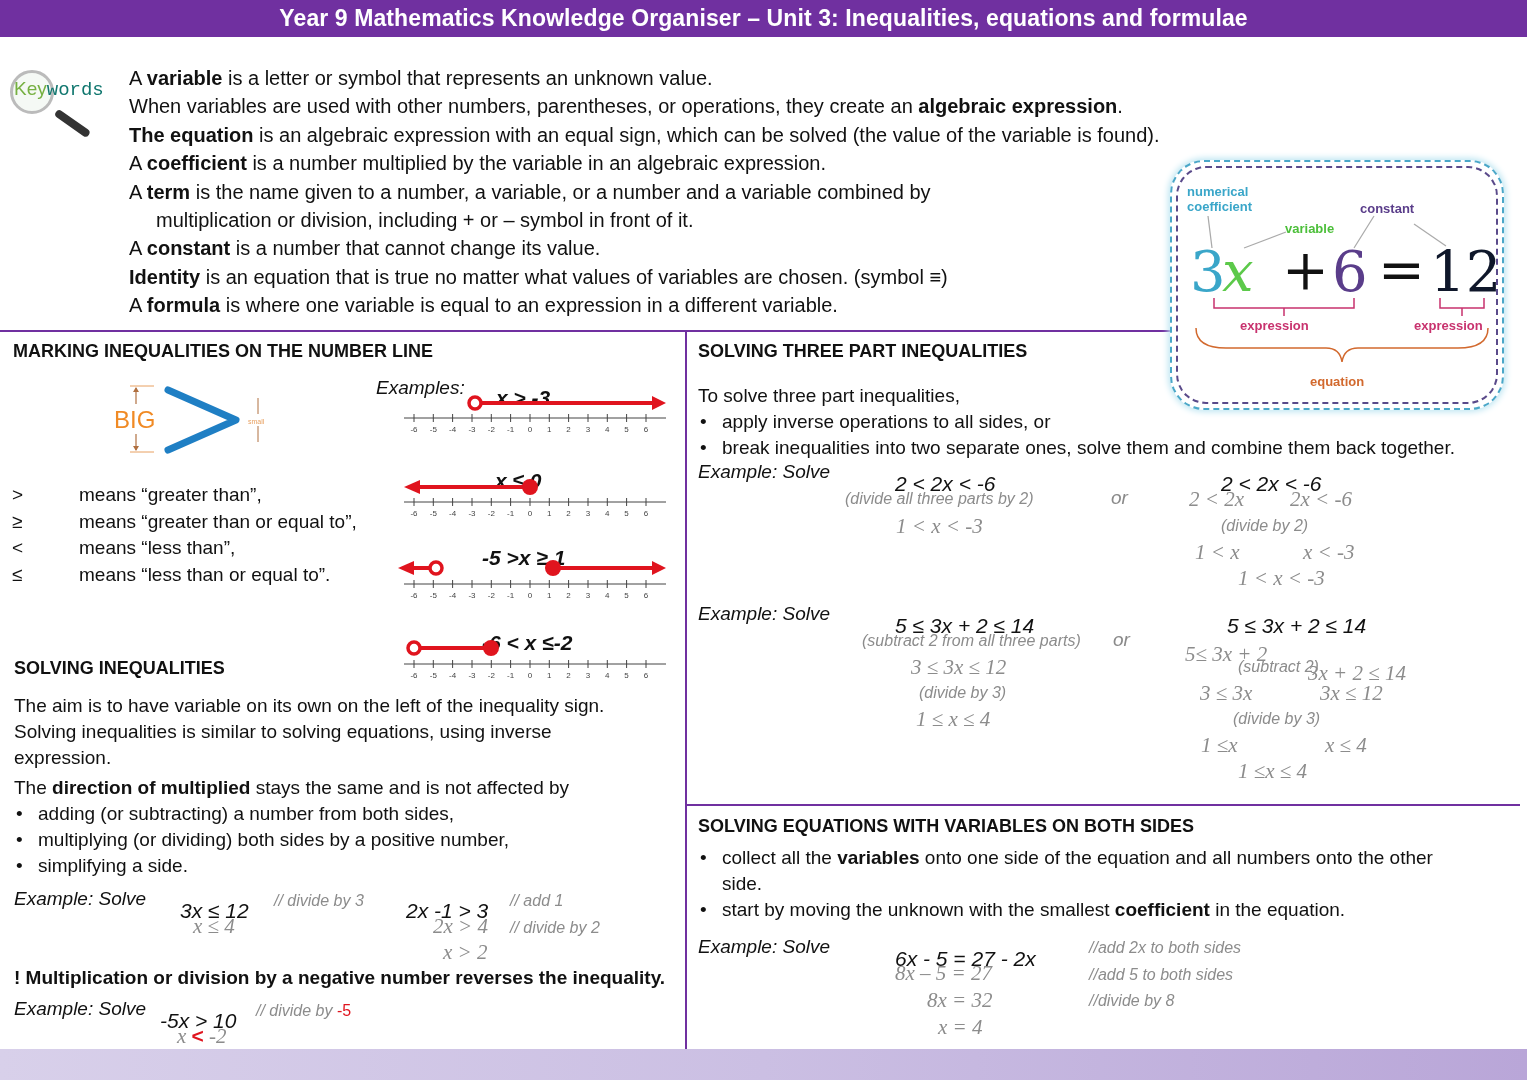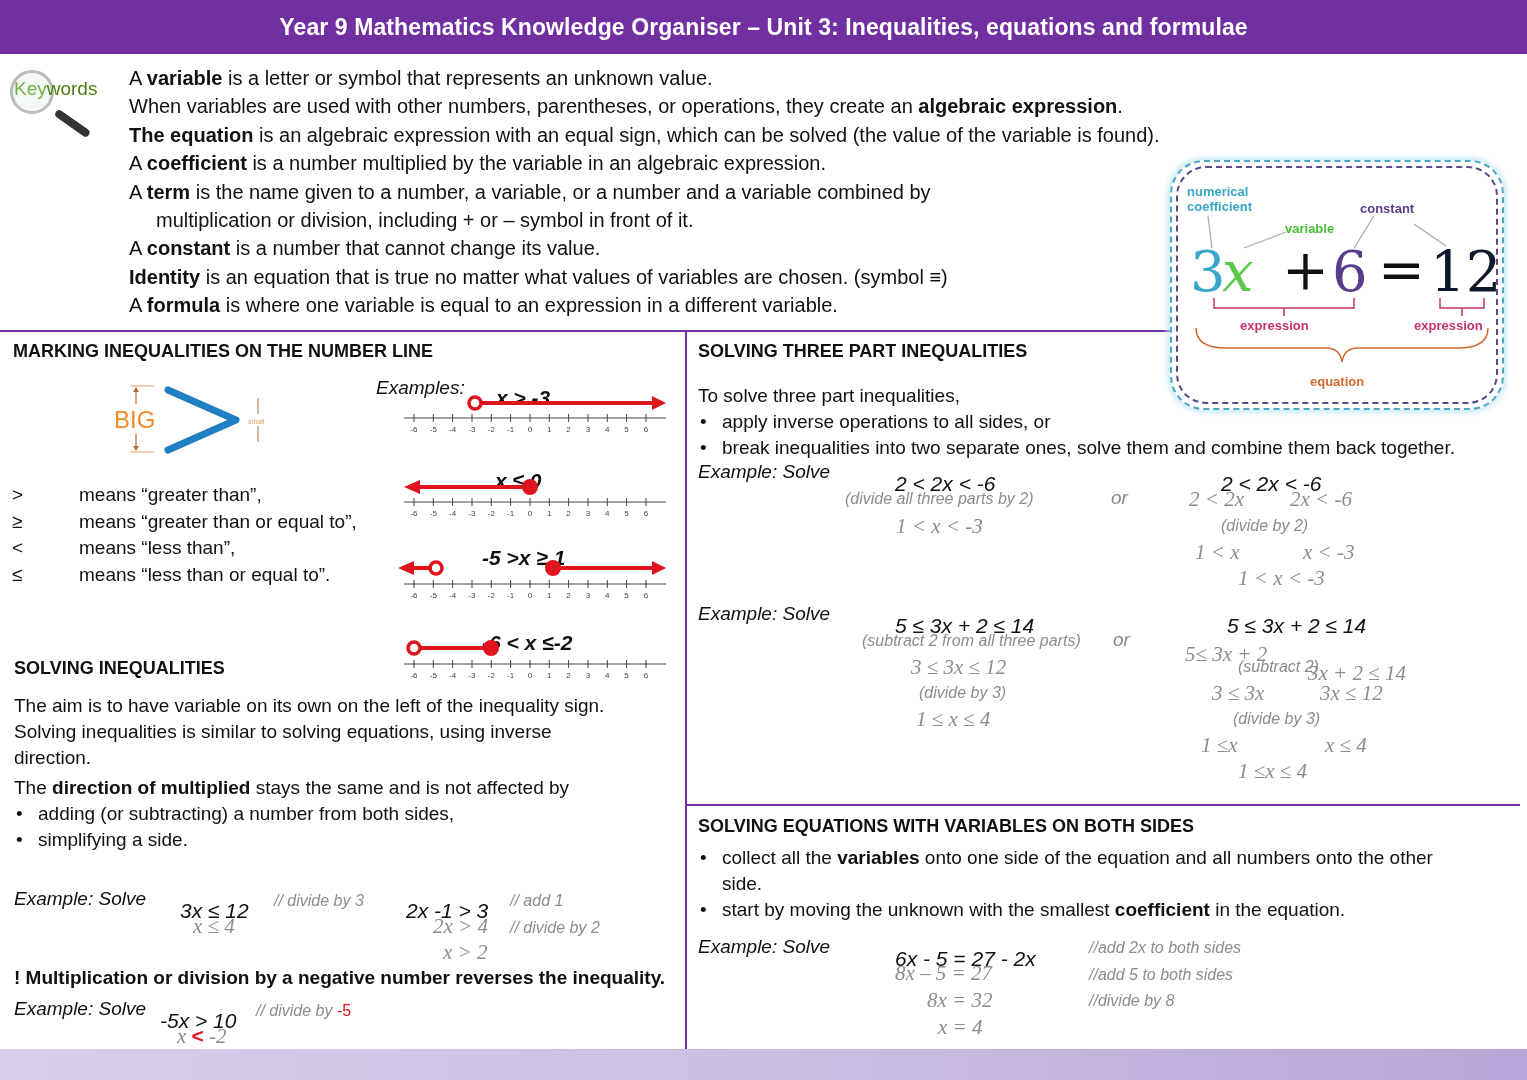--- a/index.html
+++ b/index.html
@@ -1,40 +1,40 @@
 <!DOCTYPE html>
 <html><head>
 <meta charset="utf-8">
 <style>
   * { box-sizing: border-box; margin: 0; padding: 0; }
   html, body { width: 1527px; height: 1080px; background: #ffffff; overflow: hidden; }
   body { position: relative; font-family: "Liberation Sans", sans-serif; color: #111; }
 
   .header {
-    position: absolute; left: 0; top: 0; width: 1527px; height: 54px;
+    position: absolute; left: 0; top: 0; width: 1527px; height: 37px;
     background: #7030a0; color: #fff;
     display: flex; align-items: center; justify-content: center;
     font-family: "Liberation Sans", sans-serif; font-weight: bold; font-size: 23px;
     letter-spacing: 0.1px;
   }
 
   .kw-icon { position: absolute; left: 6px; top: 66px; width: 100px; height: 60px; }
   .kw-icon .lens {
     position: absolute; left: 4px; top: 4px; width: 44px; height: 44px;
     border: 3px solid #bbb; border-radius: 50%; background: rgba(230,240,230,0.4);
   }
   .kw-icon .handle {
     position: absolute; left: 50px; top: 42px; width: 40px; height: 8px;
     background: #333; border-radius: 4px; transform: rotate(35deg); transform-origin: left center;
   }
   .kw-icon .txt {
     position: absolute; left: 8px; top: 12px; font-size: 19px; font-family: "Liberation Sans", sans-serif;
   }
   .kw-icon .txt .key { color: #76b041; }
-  .kw-icon .txt .words { color: #4d7c0f; }
+  .kw-icon .txt .words { color: #0f766e; font-family: Liberation Mono, monospace; }
 
   .keywords { position: absolute; left: 129px; top: 64px; font-size: 20px; line-height: 28.4px; }
   .keywords .indent { padding-left: 27px; }
   .keywords b { font-weight: bold; }
 
   .hline { position: absolute; height: 2px; background: #7030a0; }
   .vline { position: absolute; width: 2px; background: #7030a0; }
 
   .diagram {
     position: absolute; left: 1170px; top: 160px; width: 334px; height: 250px;
@@ -325,23 +325,24 @@
   <div class="row">
       <span class="sym">≤</span>
       <span>means “less than or equal to”.</span>
     </div>
 </div>
 
 <div class="sec-title" style="left:14px; top:658px;">SOLVING INEQUALITIES</div>
 <div class="body-text" style="left:14px; top:693px; width:660px;">
   <div>The aim is to have variable on its own on the left of the inequality sign.</div>
   <div>Solving inequalities is similar to solving equations, using inverse</div>
-  <div>direction.</div>
+  <div>expression.</div>
   <div style="margin-top:4px;"><span>The </span><b>direction of multiplied</b><span> stays the same and is not affected by</span></div>
   <div class="bullet">adding (or subtracting) a number from both sides,</div>
+  <div class="bullet">multiplying (or dividing) both sides by a positive number,</div>
   <div class="bullet">simplifying a side.</div>
 </div>
 
 <div class="abs ital" style="left:14px; top:888px; font-size:19px;">Example:  Solve</div>
 <div class="abs math" style="left:180px; top:887px; font-size:21px;">3x ≤ 12</div>
 <div class="abs note" style="left:274px; top:892px;">// divide by 3</div>
 <div class="abs greymath" style="left:193px; top:914px; font-size:21px;">x ≤ 4</div>
 
 <div class="abs math" style="left:406px; top:887px; font-size:21px;">2x -1 &gt; 3</div>
 <div class="abs note" style="left:510px; top:892px;">// add 1</div>
@@ -380,21 +381,21 @@
 <div class="abs math" style="left:895px; top:602px; font-size:21px;">5 ≤ 3x + 2 ≤  14</div>
 <div class="abs note" style="left:862px; top:632px;">(subtract 2 from all three parts)</div>
 <div class="abs greymath" style="left:911px; top:655px; font-size:21px;">3 ≤ 3x ≤  12</div>
 <div class="abs note" style="left:919px; top:684px;">(divide by 3)</div>
 <div class="abs greymath" style="left:916px; top:707px; font-size:21px;">1 ≤  x ≤  4</div>
 <div class="abs grey ital" style="left:1113px; top:629px; font-size:19px;">or</div>
 <div class="abs math" style="left:1227px; top:602px; font-size:21px;">5 ≤ 3x + 2 ≤ 14</div>
 <div class="abs greymath" style="left:1185px; top:628px; font-size:21px;margin-top:14px;">5≤ 3x + 2</div>
 <div class="abs greymath" style="left:1308px; top:628px; font-size:21px;margin-top:33px;">3x + 2 ≤ 14</div>
 <div class="abs note" style="left:1238px; top:658px;">(subtract 2)</div>
-<div class="abs greymath" style="left:1200px; top:681px; font-size:21px;margin-left:12px;">3 ≤ 3x</div>
+<div class="abs greymath" style="left:1200px; top:681px; font-size:21px;">3 ≤ 3x</div>
 <div class="abs greymath" style="left:1320px; top:681px; font-size:21px;">3x ≤ 12</div>
 <div class="abs note" style="left:1233px; top:710px;">(divide by 3)</div>
 <div class="abs greymath" style="left:1201px; top:733px; font-size:21px;">1 ≤x</div>
 <div class="abs greymath" style="left:1325px; top:733px; font-size:21px;">x ≤ 4</div>
 <div class="abs greymath" style="left:1238px; top:759px; font-size:21px;">1 ≤x ≤ 4</div>
 
 <div class="sec-title" style="left:698px; top:816px;">SOLVING EQUATIONS WITH VARIABLES ON BOTH SIDES</div>
 <div class="body-text" style="left:698px; top:845px; width:810px;">
   <div class="bullet"><span>collect all the </span><b>variables</b><span> onto one side of the equation and all numbers onto the other</span></div>
   <div style="padding-left:24px;">side.</div>

